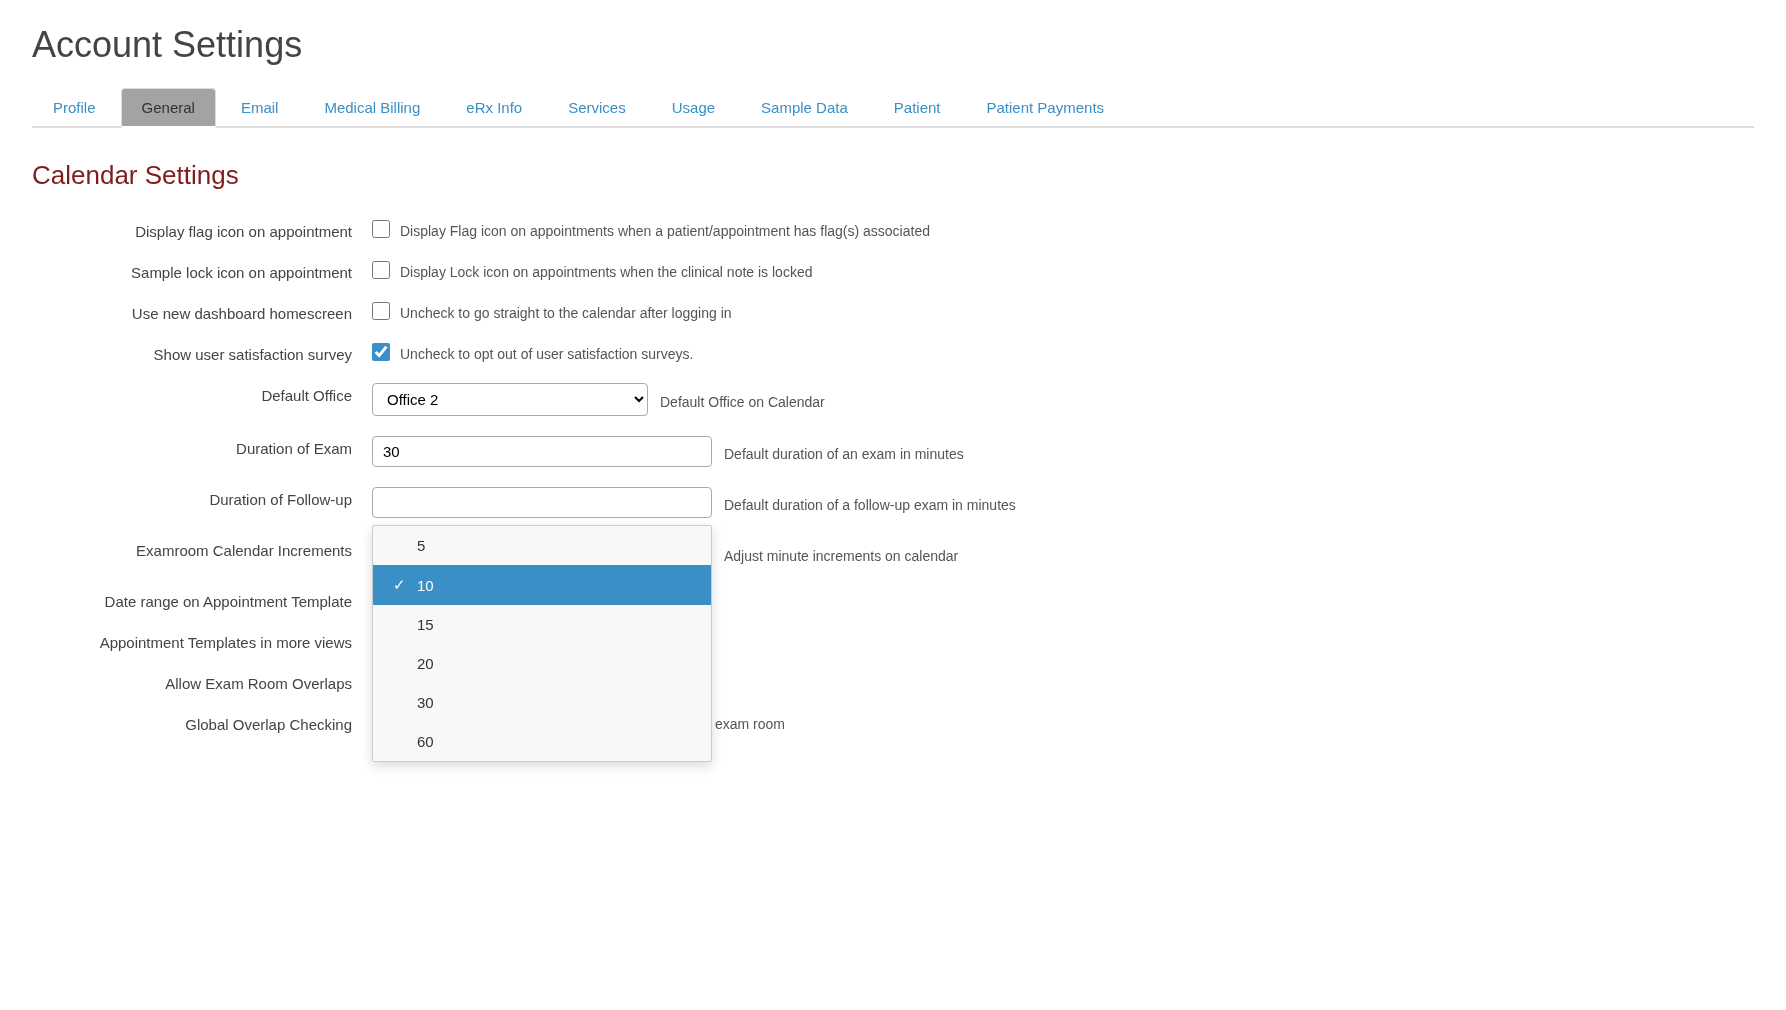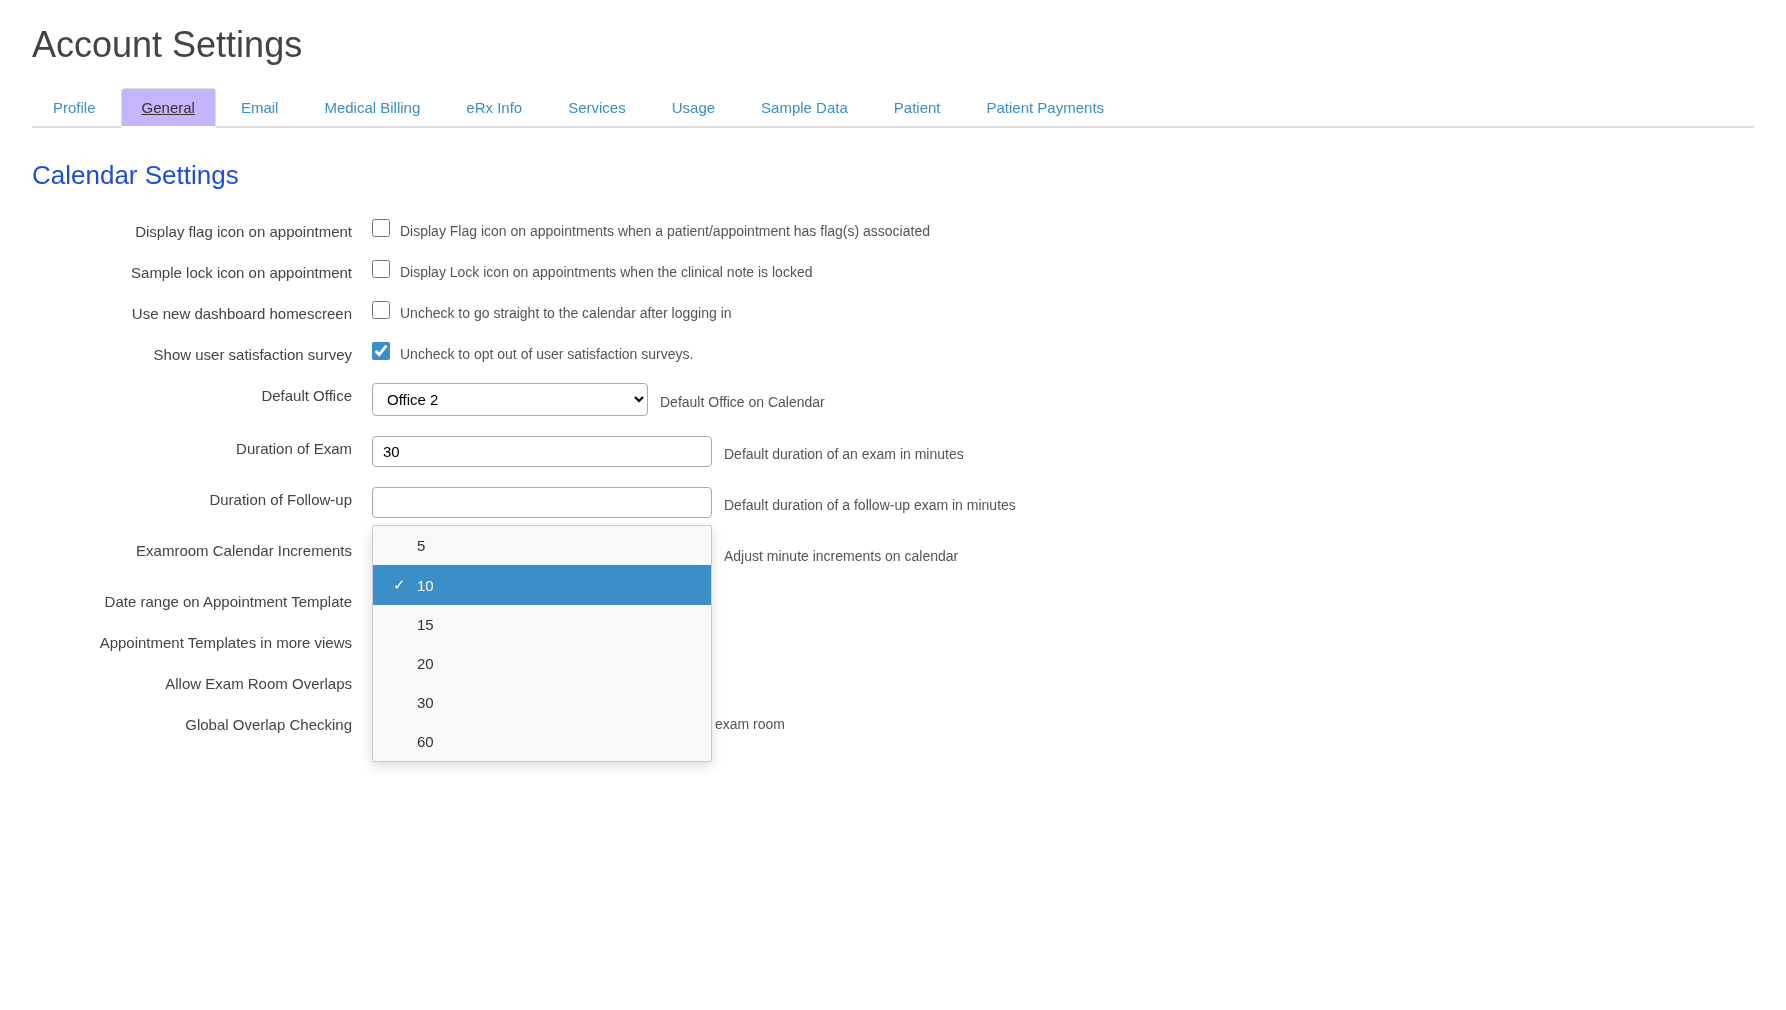--- a/index.html
+++ b/index.html
@@ -37,27 +37,26 @@
       position: relative;
       top: 2px;
       background: transparent;
       white-space: nowrap;
     }
     .tab.active {
       color: #333;
       border: 1px solid #ddd;
       border-bottom: 2px solid #fff;
       border-radius: 4px 4px 0 0;
-      background: #c4b5fd;
-      text-decoration: underline;
+      background: #a3a3a3;
     }
     
     .section-title {
       font-size: 26px;
-      color: #1d4ed8;
+      color: #7f1d1d;
       font-weight: 400;
       margin-bottom: 28px;
     }
     
     .settings-table {
       width: 100%;
     }
     .settings-row {
       display: flex;
       align-items: flex-start;
@@ -80,20 +79,21 @@
       position: relative;
     }
     .settings-description {
       color: #555;
       font-size: 14px;
       padding-top: 4px;
     }
     
     .checkbox-wrap {
       display: flex;
+      align-items: center;
       gap: 10px;
     }
     input[type="checkbox"] {
       width: 18px;
       height: 18px;
       cursor: pointer;
       accent-color: #3a8fc7;
     }
     
     .office-select {

